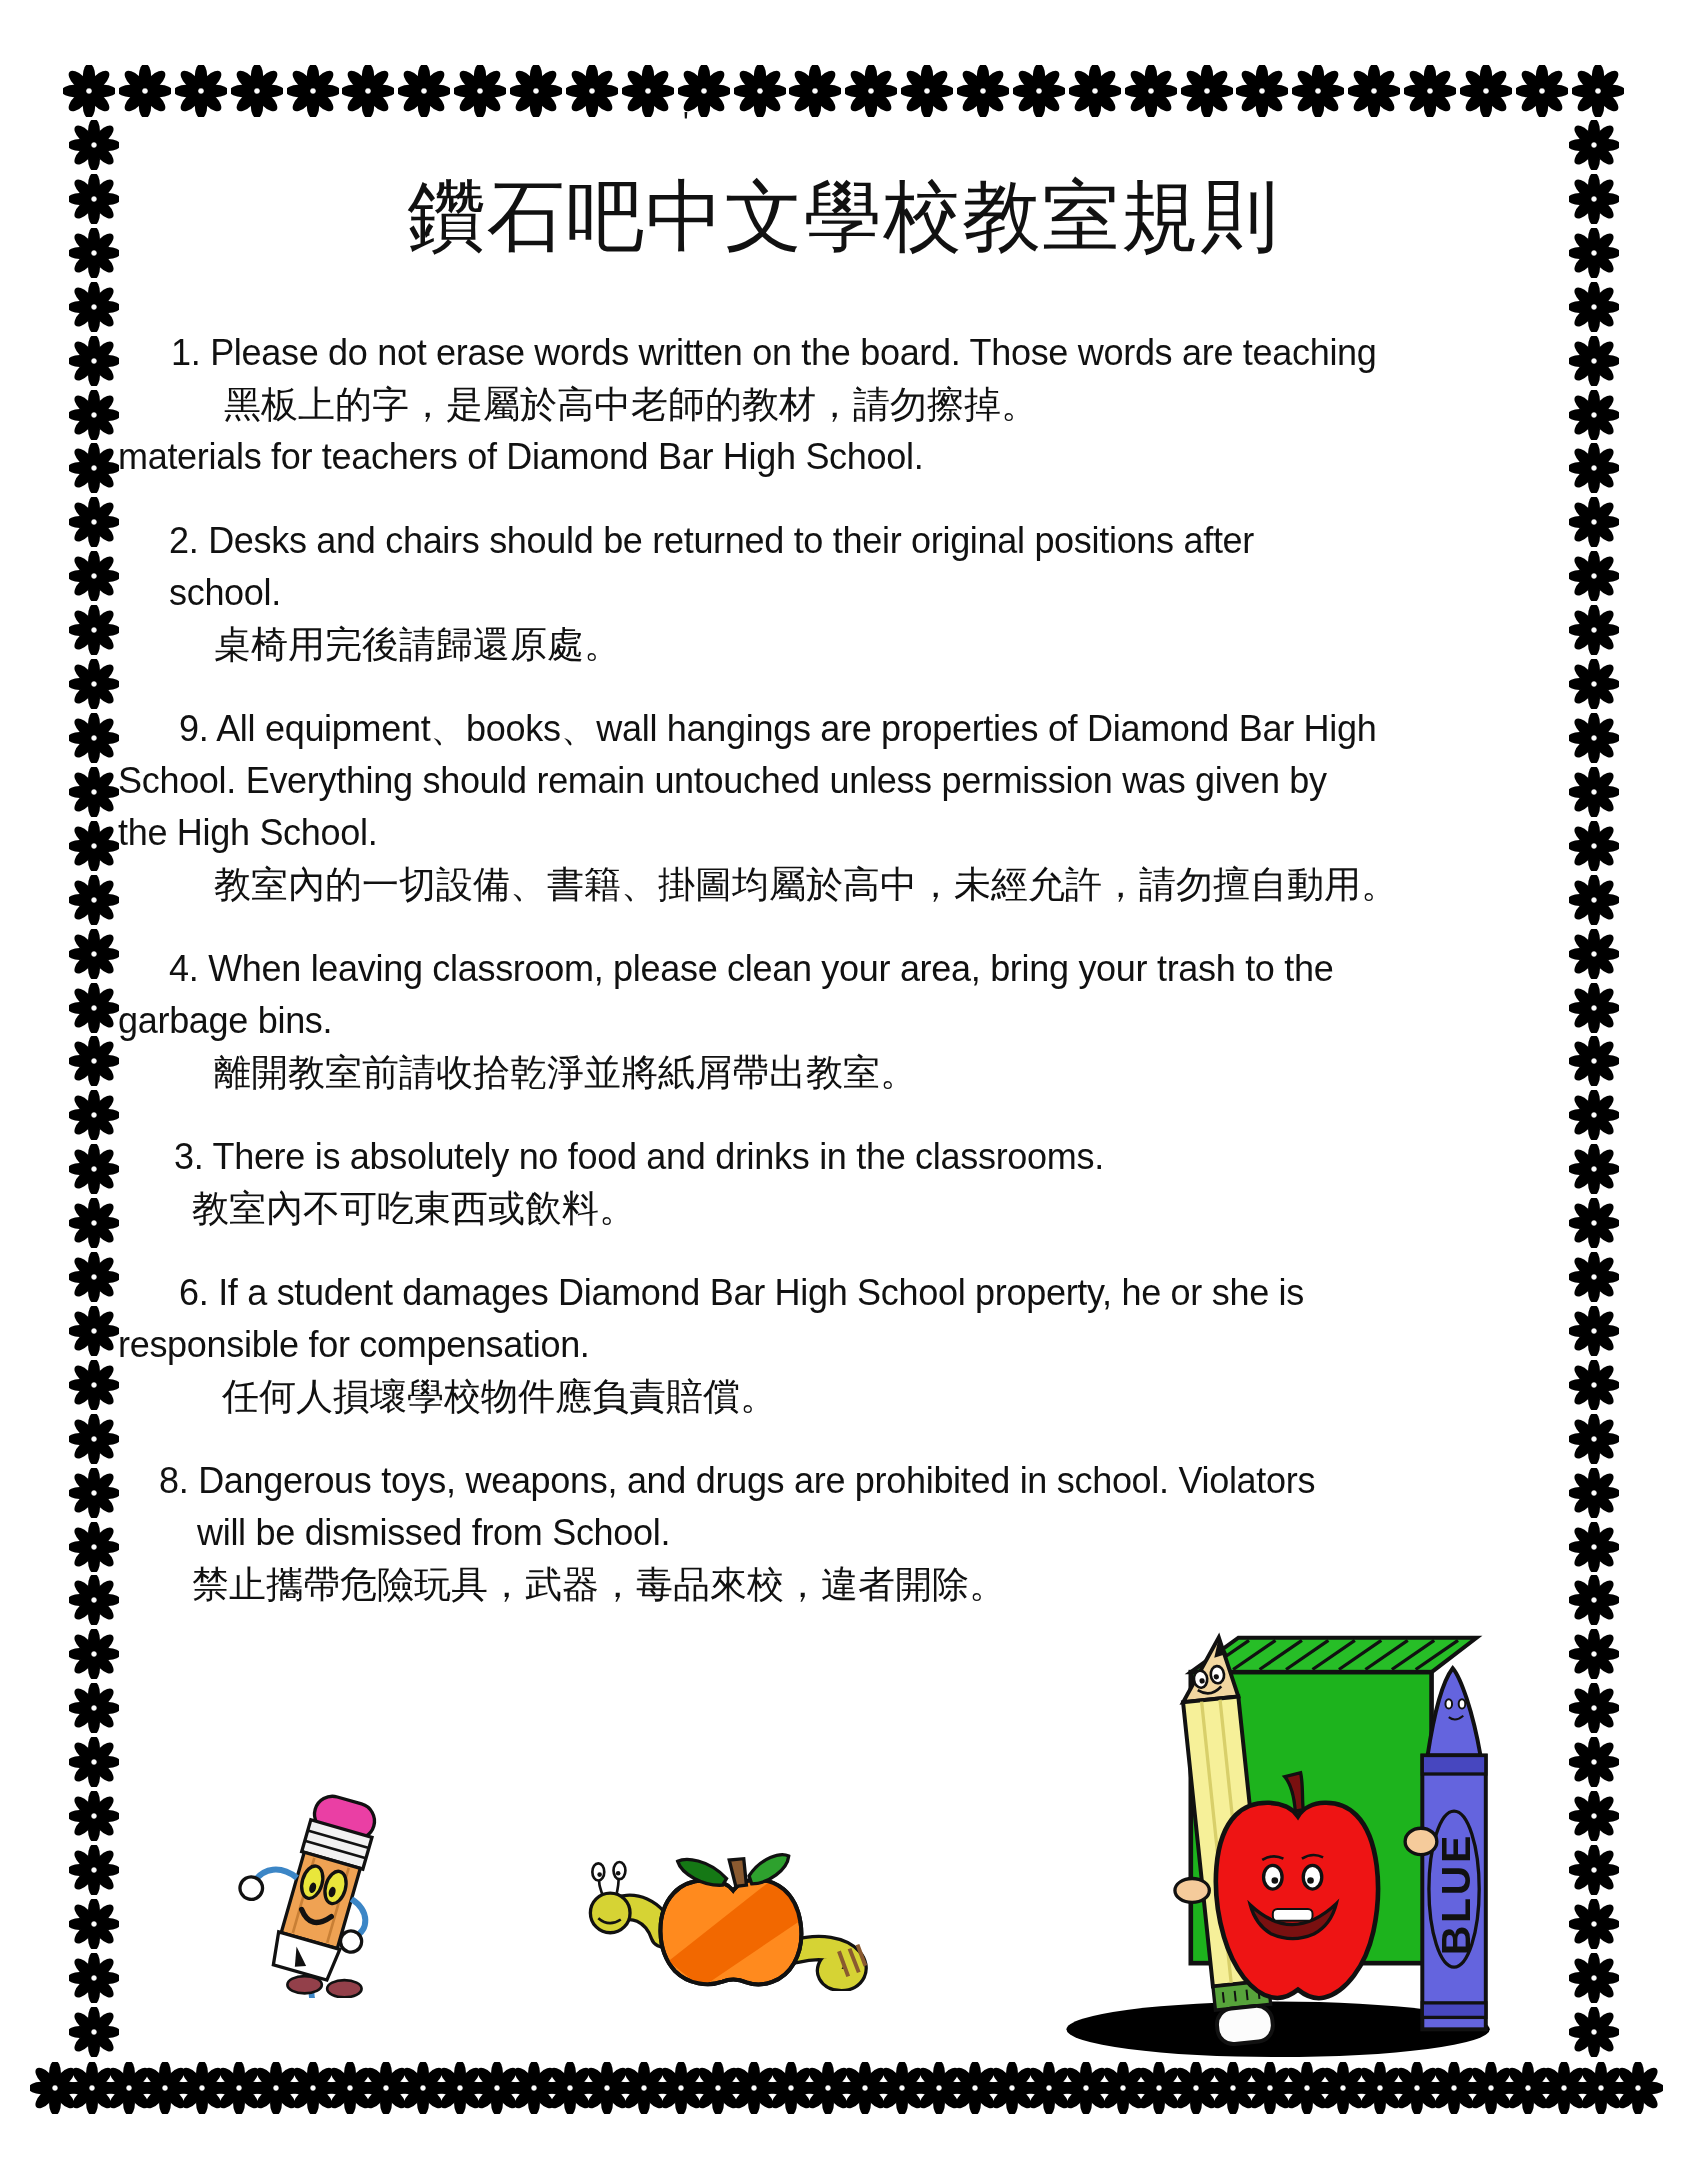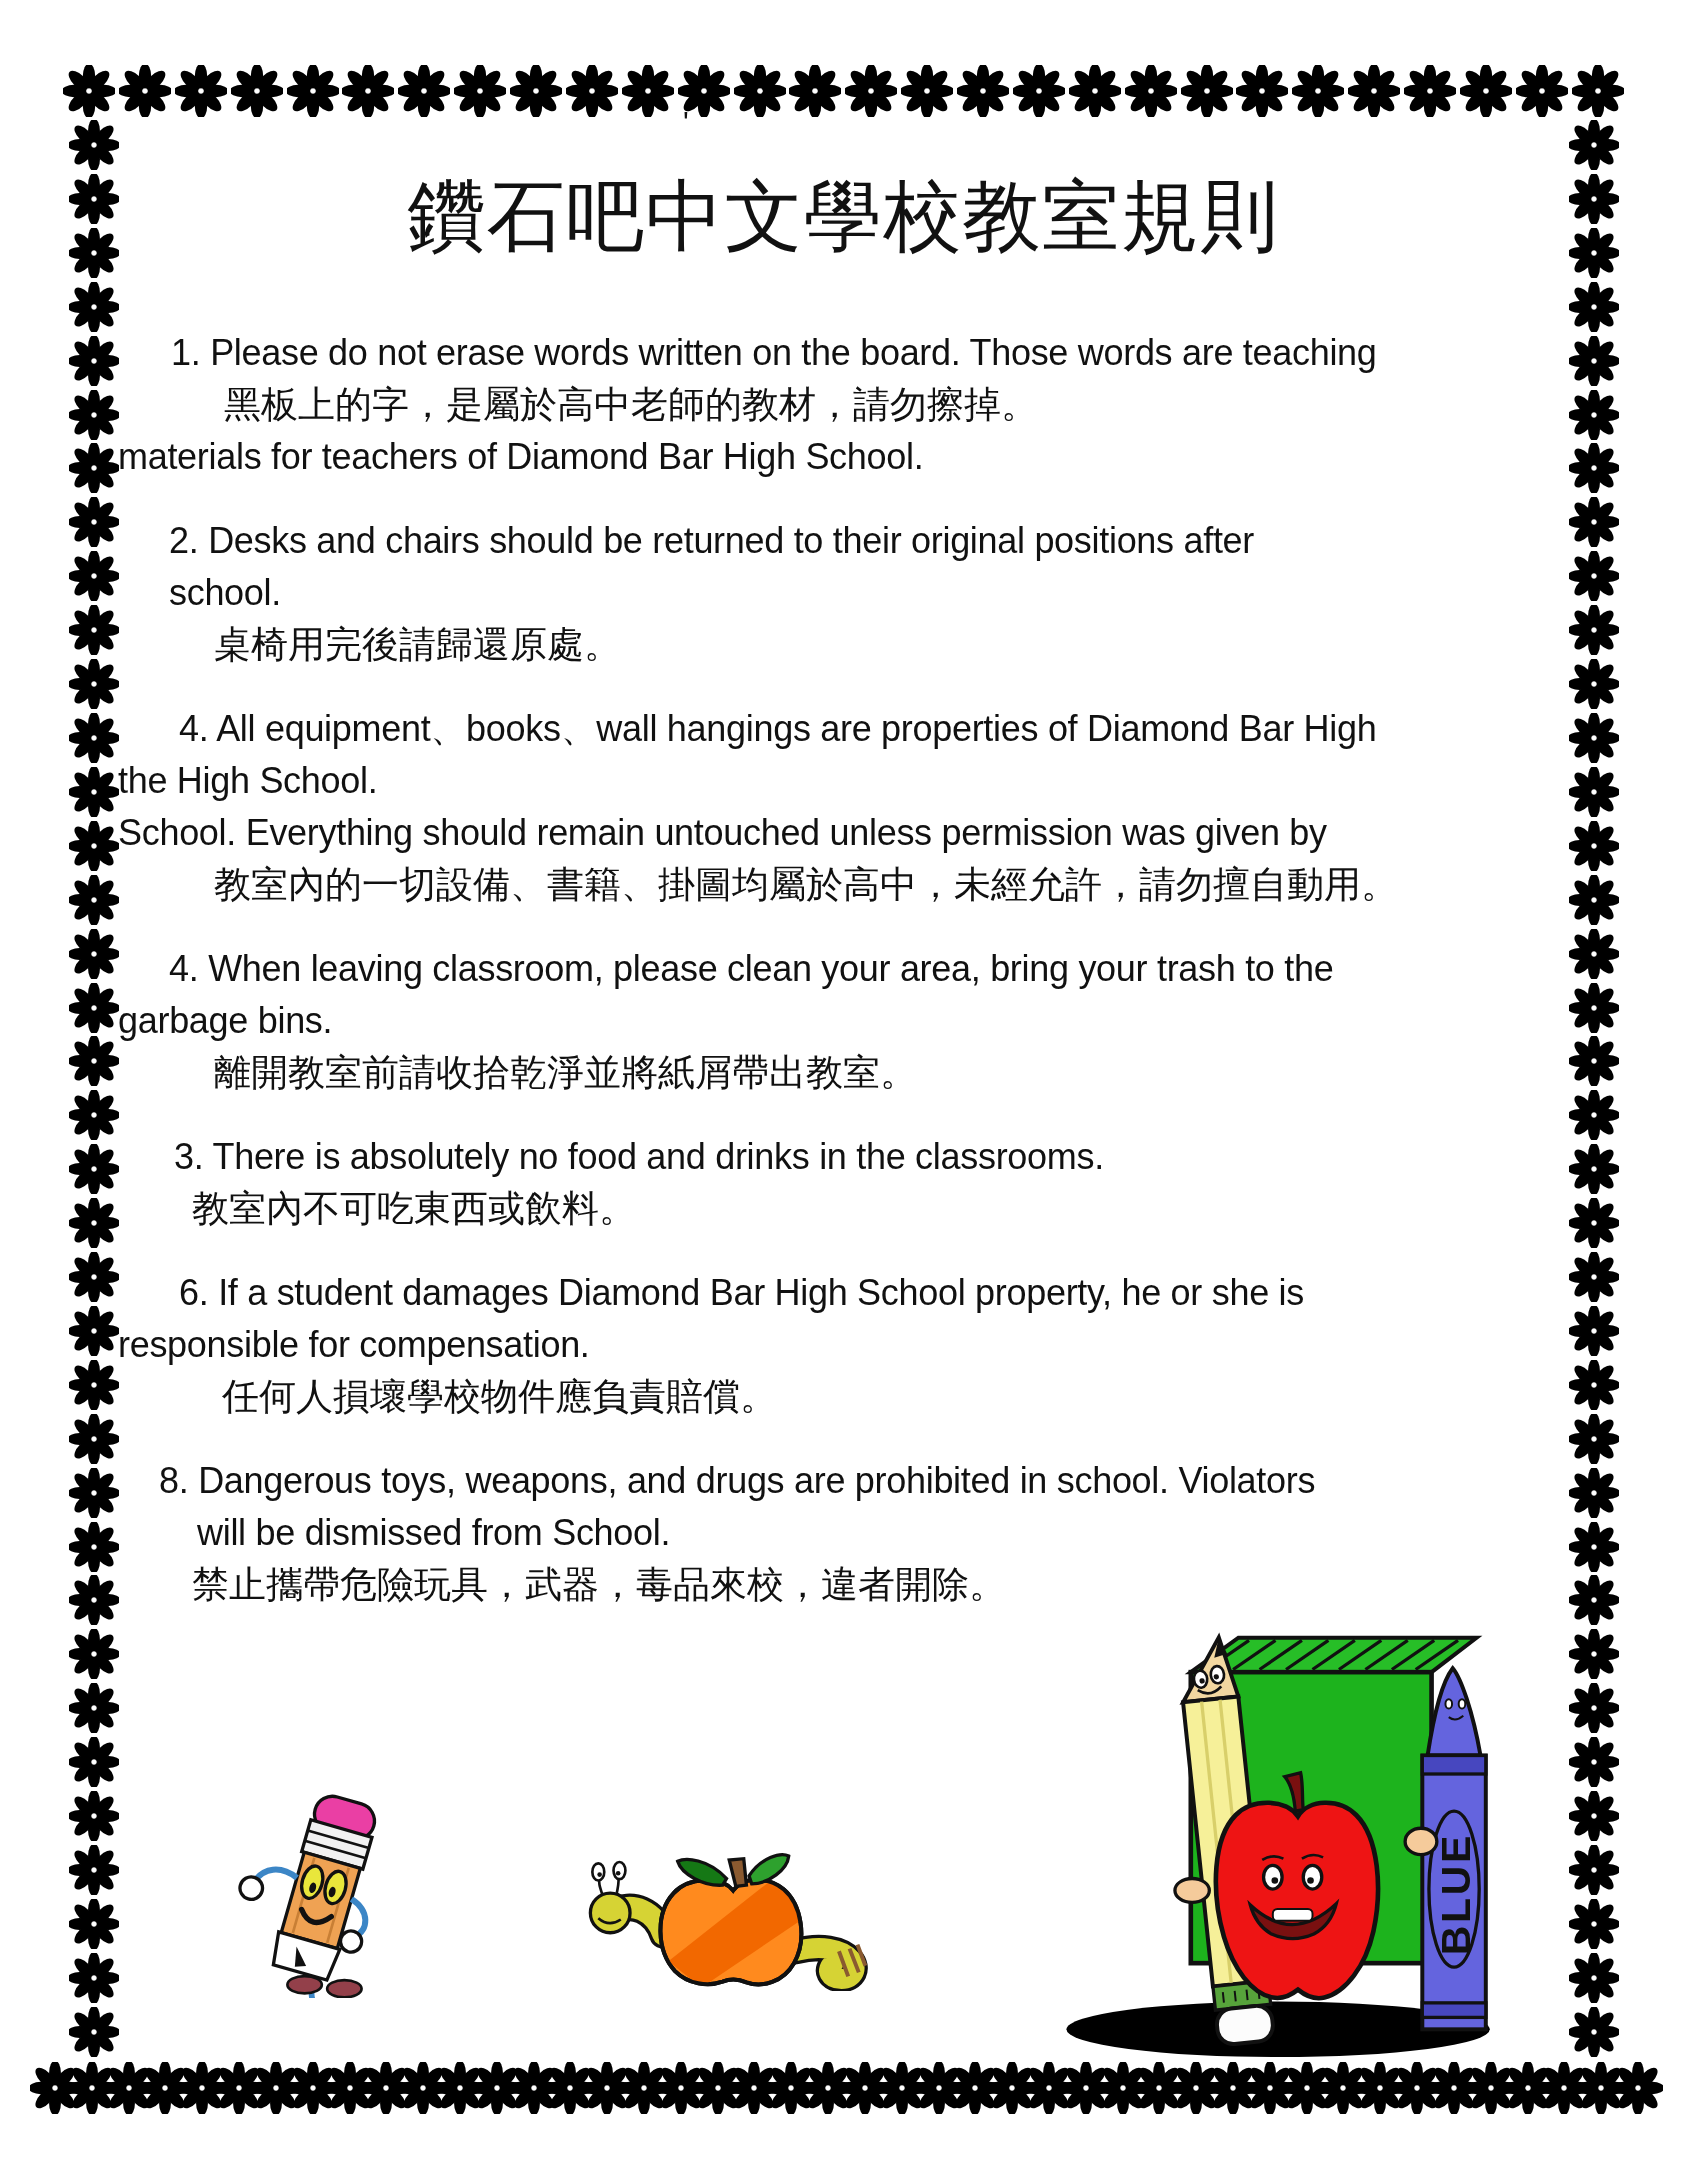--- a/index.html
+++ b/index.html
@@ -1743,23 +1743,23 @@
     <div class="ln en" style="padding-left:0">materials for teachers of Diamond Bar High School.</div>
   </div>
 
   <div class="rule">
     <div class="ln en" style="padding-left:51px">2. Desks and chairs should be returned to their original positions after</div>
     <div class="ln en" style="padding-left:51px">school.</div>
     <div class="ln zh" style="padding-left:96px">桌椅用完後請歸還原處。</div>
   </div>
 
   <div class="rule">
-    <div class="ln en" style="padding-left:61px">4. All equipment、books、wall hangings are properties of Diamond Bar High</div>
+    <div class="ln en" style="padding-left:61px">9. All equipment、books、wall hangings are properties of Diamond Bar High</div>
+    <div class="ln en" style="padding-left:0">School. Everything should remain untouched unless permission was given by</div>
     <div class="ln en" style="padding-left:0">the High School.</div>
-    <div class="ln en" style="padding-left:0">School. Everything should remain untouched unless permission was given by</div>
     <div class="ln zh" style="padding-left:96px">教室內的一切設備、書籍、掛圖均屬於高中，未經允許，請勿擅自動用。</div>
   </div>
 
   <div class="rule">
     <div class="ln en" style="padding-left:51px">4. When leaving classroom, please clean your area, bring your trash to the</div>
     <div class="ln en" style="padding-left:0">garbage bins.</div>
     <div class="ln zh" style="padding-left:96px">離開教室前請收拾乾淨並將紙屑帶出教室。</div>
   </div>
 
   <div class="rule">

